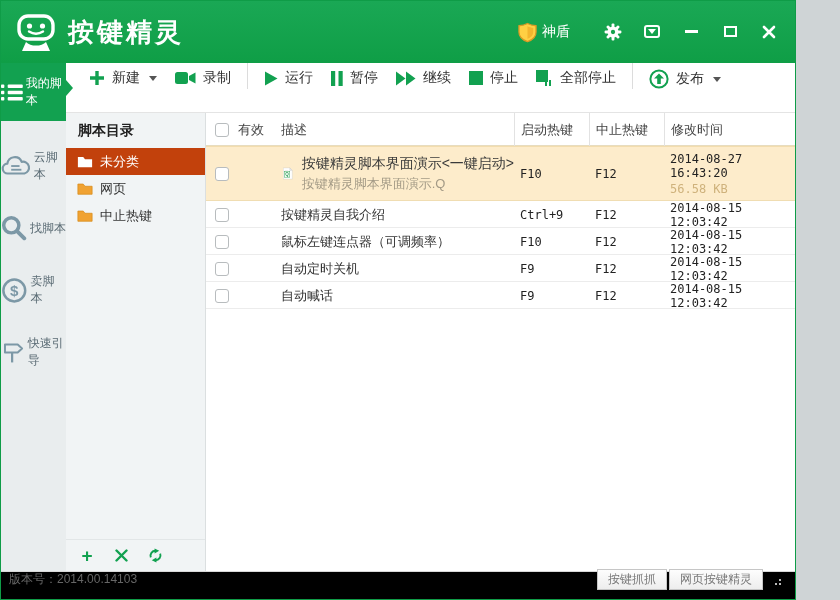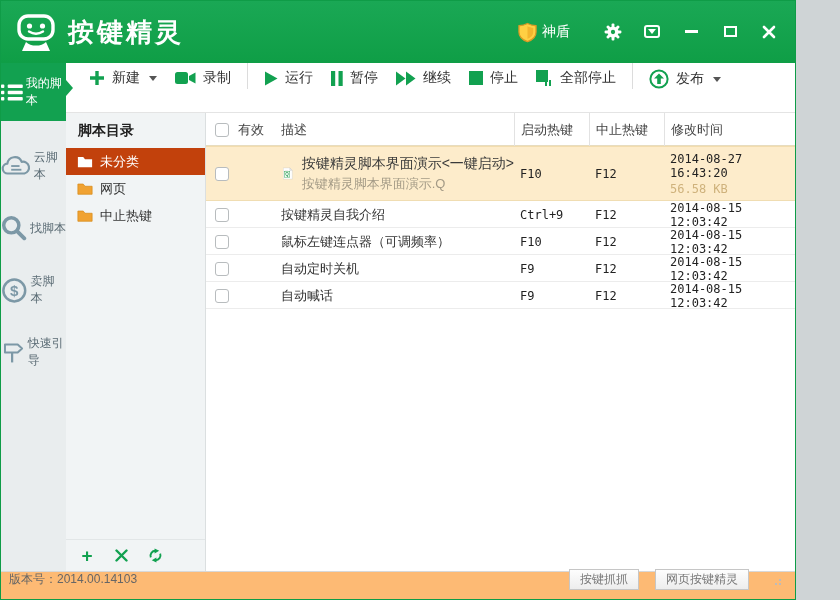--- a/index.html
+++ b/index.html
@@ -66,24 +66,24 @@
   .desc-title { font-size:14px; color:#3a3a3a; white-space:nowrap; }
   .desc-sub { font-size:13px; color:#a39a86; white-space:nowrap; }
   .size-txt { color:#cfb27c; }
   .modcell { display:flex; flex-direction:column; justify-content:center; gap:2px; padding-left:6px; }
   .propbtn { height:55px; margin:-1px 0; background:#f7ddad; display:flex; flex-direction:column; align-items:center; justify-content:center; gap:2px; cursor:pointer; }
   .propbtn .plabel { font-size:12px; color:#b5761a; }
   .icircle { width:20px; height:20px; border:2px solid #bf7d1e; border-radius:50%; display:flex; align-items:center; justify-content:center;
     color:#bf7d1e; font-family:"DejaVu Serif","Liberation Serif",serif; font-style:italic; font-weight:bold; font-size:13px; }
 
   
-  .statusbar { position:absolute; left:0; right:0; bottom:0; height:28px; background:#fdba74;
+  .statusbar { position:absolute; left:0; right:0; bottom:0; height:28px; background:#000000;
     border-top:1px solid #d8d8d8; display:flex; align-items:center; padding:0 14px 12px 8px;text-align:center; }
   .version { font-size:12px; color:#666; }
-  .sb-right { margin-left:auto; display:flex; align-items:center; gap:16px; }
+  .sb-right { margin-left:auto; display:flex; align-items:center; gap:2px; }
   .sbtn { height:21px; padding:0 10px; font-size:12px; color:#777; background:linear-gradient(#fdfdfd,#ededed);
     border:1px solid #c6c6c6; cursor:pointer; display:flex; align-items:center; }
   .grip { width:10px; height:10px; margin-left:6px; position:relative; }
   .grip i, .grip i::before, .grip i::after { content:""; position:absolute; width:2px; height:2px; background:#bbb; }
   .grip i { right:0; bottom:0; }
   .grip i::before { right:4px; bottom:0; }
   .grip i::after { right:0; bottom:4px; }
 </style>
 </head>
 <body>

